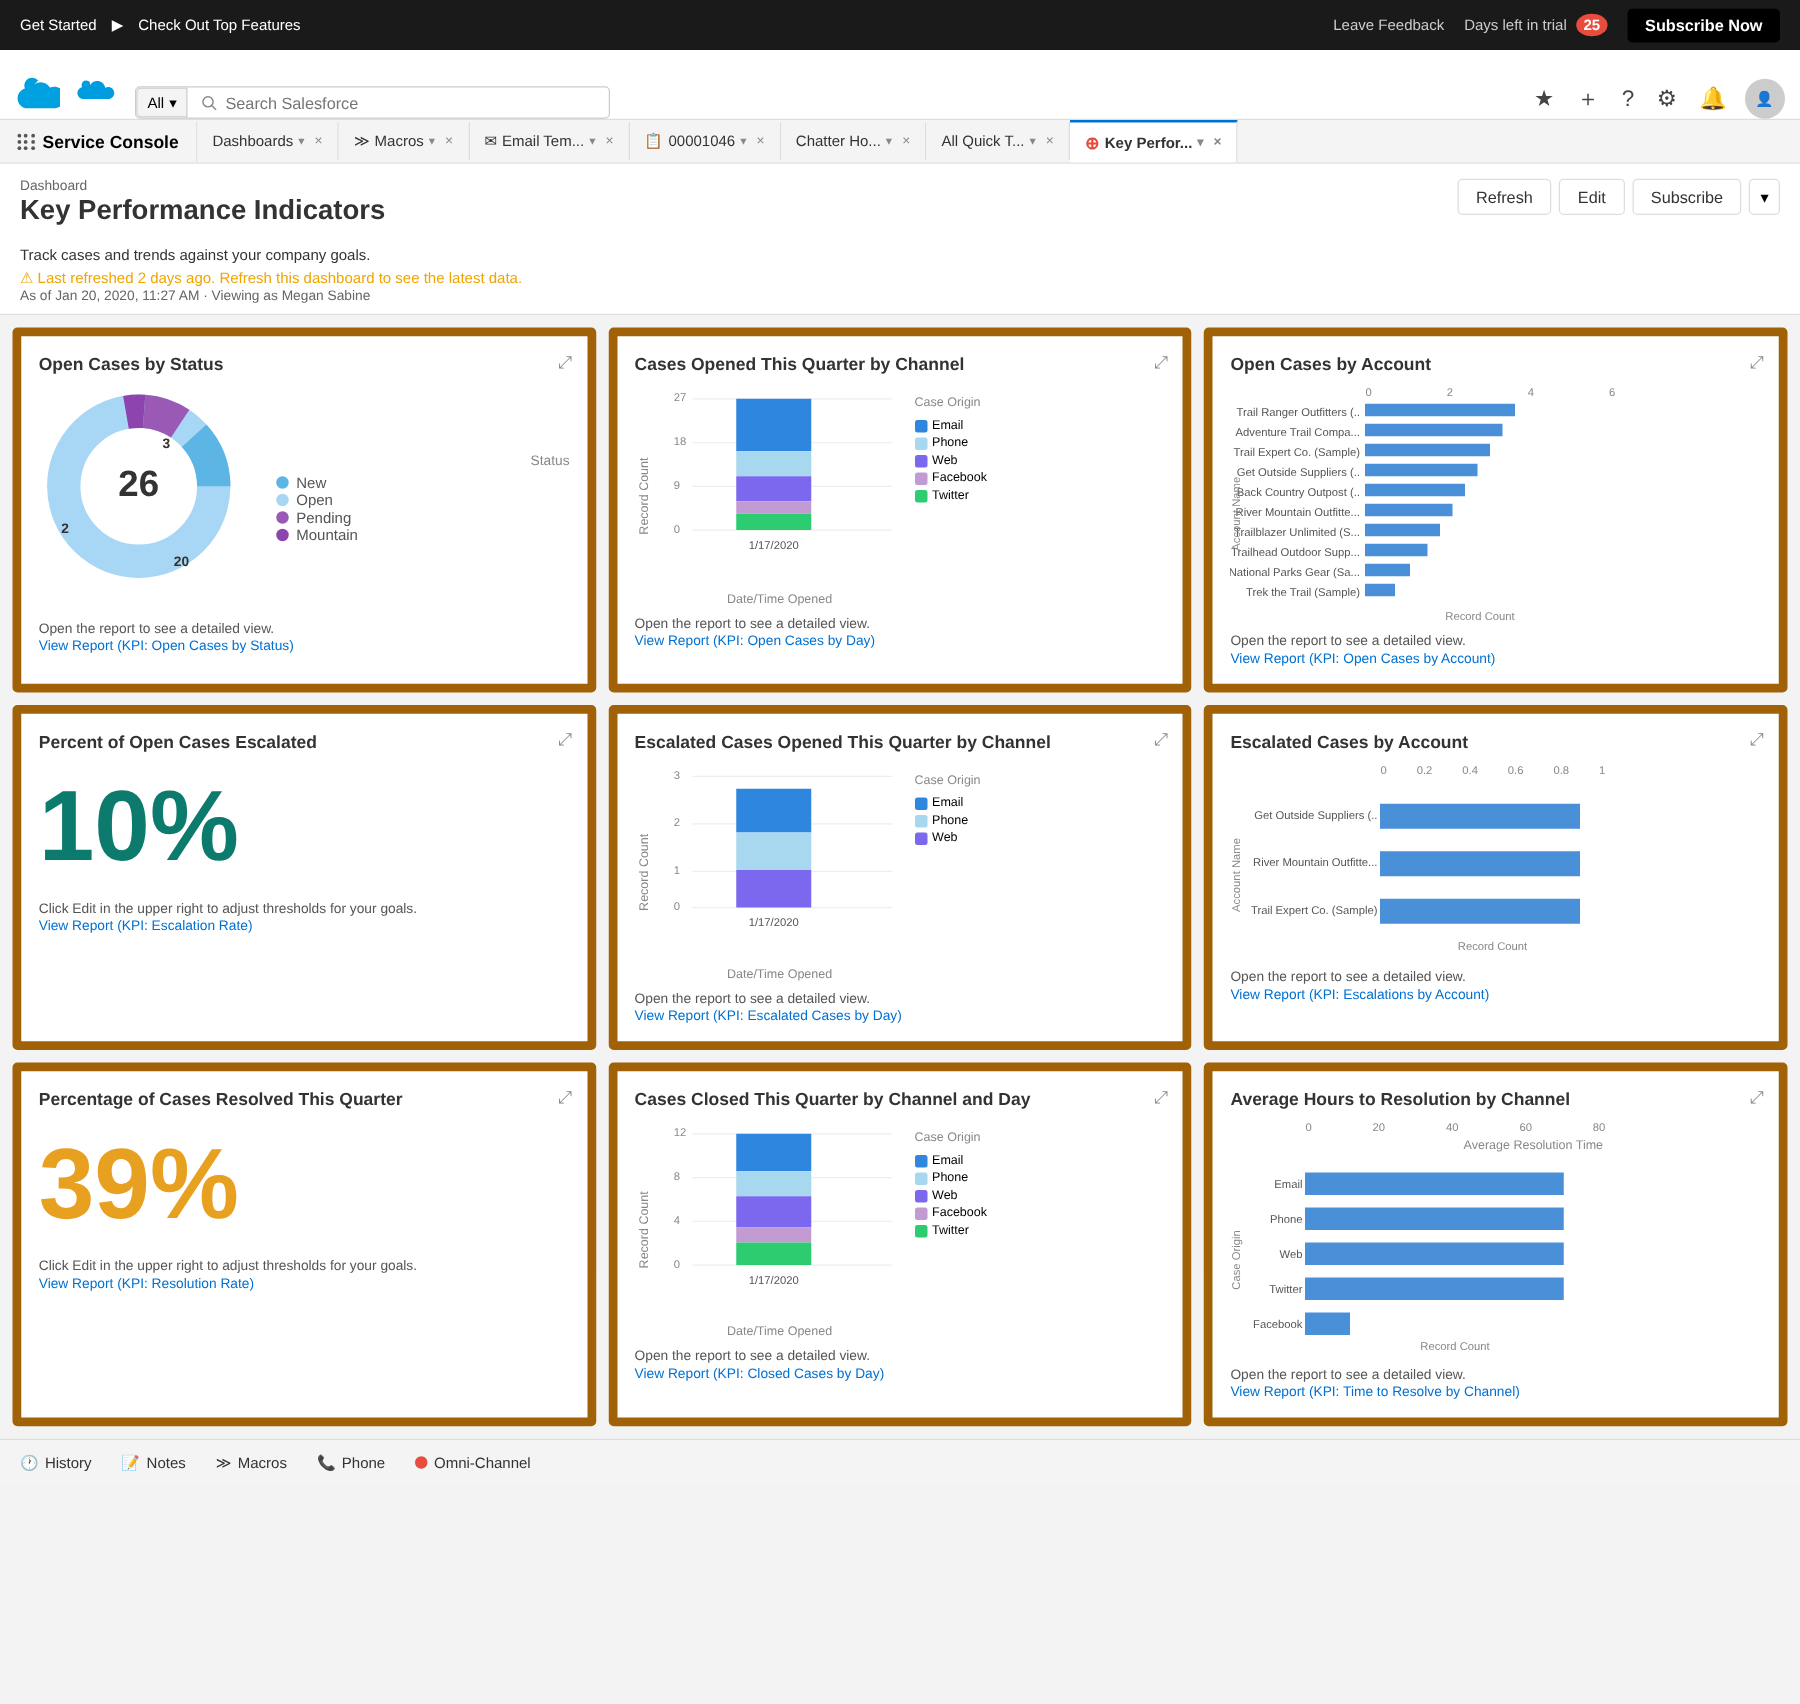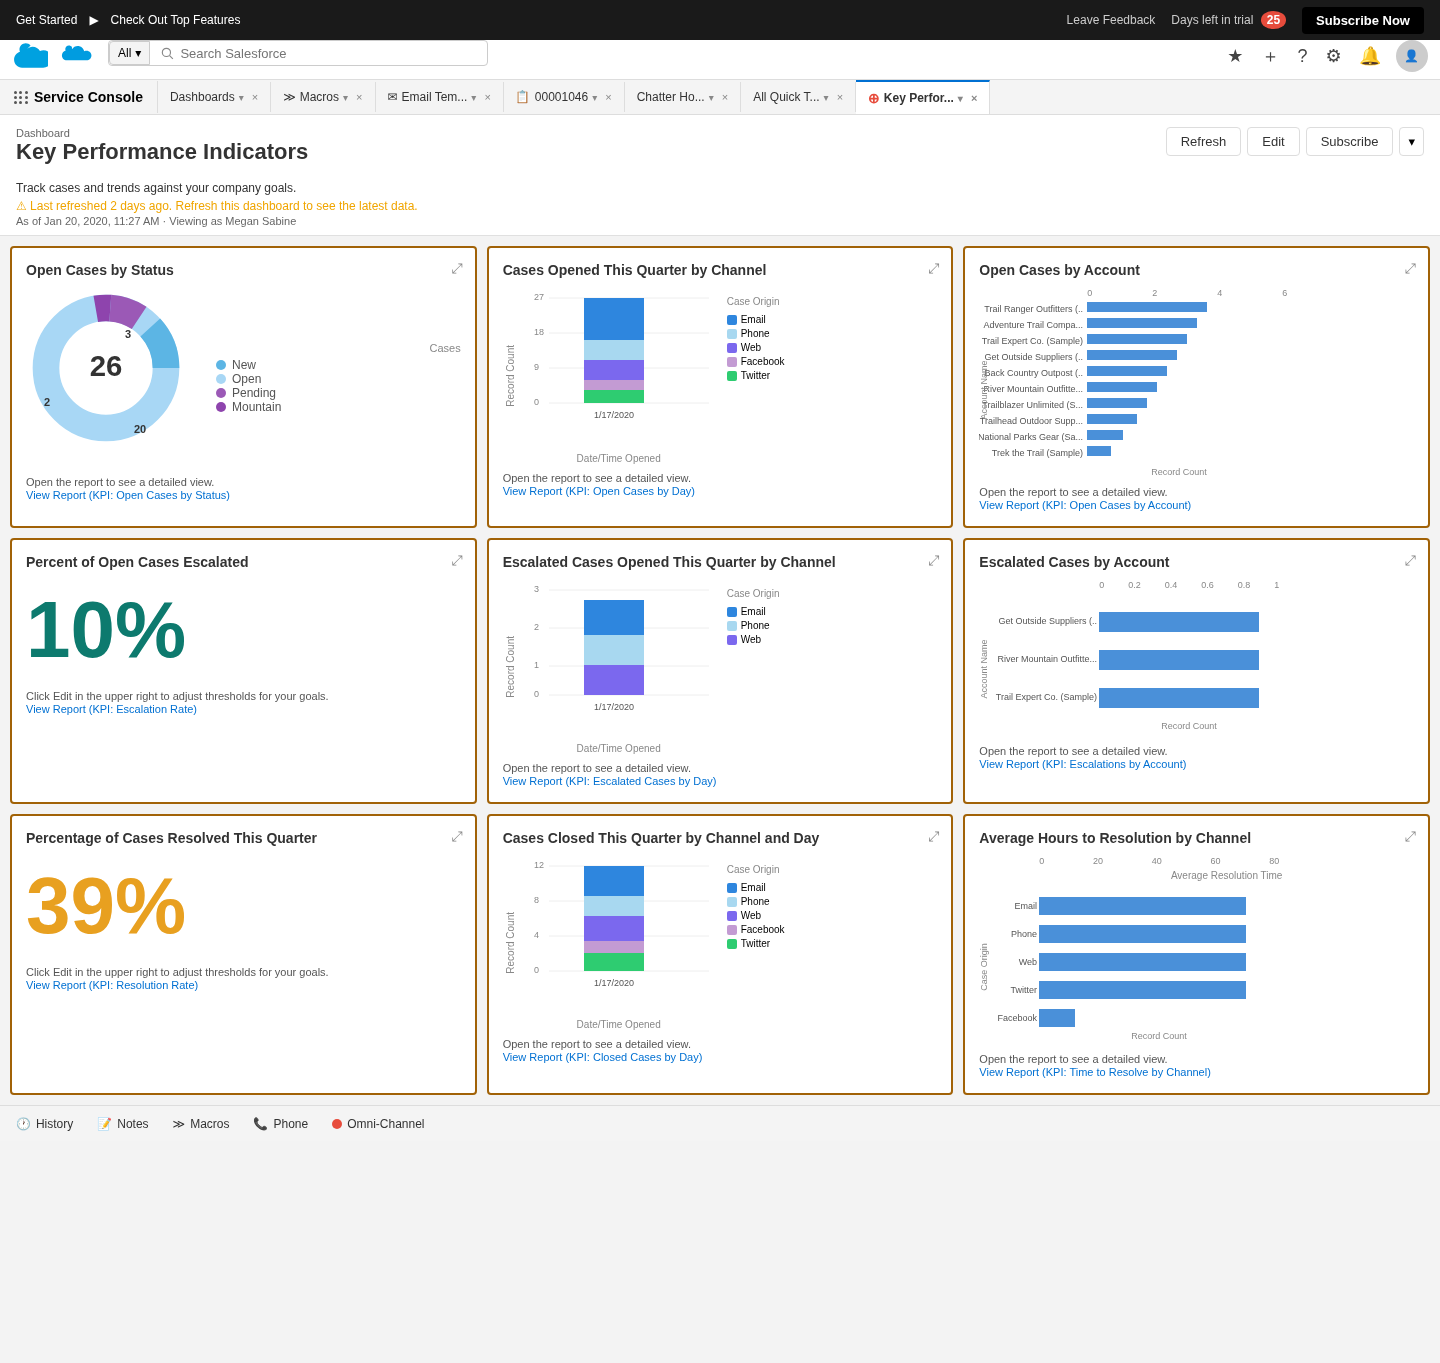--- a/index.html
+++ b/index.html
@@ -9,21 +9,21 @@
     .top-bar { background: #1a1a1a; color: #fff; display: flex; align-items: center; padding: 0 16px; height: 40px; justify-content: space-between; }
     .top-bar-left { display: flex; align-items: center; gap: 12px; font-size: 12px; }
     .top-bar-left span { cursor: pointer; }
     .top-bar-right { display: flex; align-items: center; gap: 16px; font-size: 12px; }
     .leave-feedback { color: #ccc; cursor: pointer; }
     .days-trial { color: #ccc; }
     .trial-badge { background: #e74c3c; color: #fff; border-radius: 50%; padding: 2px 6px; font-weight: bold; font-size: 12px; margin-left: 4px; }
     .subscribe-btn { background: #000000; color: #fff; border: none; border-radius: 4px; padding: 6px 14px; font-size: 13px; cursor: pointer; font-weight: bold; }
 
     
-    .app-header { background: #fff; display: flex; align-items: flex-start; padding: 0 12px; height: 40px; border-bottom: 1px solid #ddd; gap: 12px; }
+    .app-header { background: #fff; display: flex; align-items: flex-end; padding: 0 12px; height: 56px; border-bottom: 1px solid #ddd; gap: 12px; }
     .sf-logo { width: 36px; height: 36px; }
     .search-input { border: none; outline: none; font-size: 13px; width: 240px; }
     .all-dropdown { border: 1px solid #ccc; border-radius: 4px 0 0 4px; padding: 4px 8px; background: #f4f4f4; font-size: 12px; cursor: pointer; display: flex; align-items: center; gap: 4px; }
     .header-icons { margin-left: auto; display: flex; align-items: center; gap: 10px; }
     .header-icon-btn { background: none; border: none; cursor: pointer; font-size: 18px; color: #444; padding: 4px; }
 
     
     .nav-tabs { background: #f4f4f4; display: flex; align-items: center; border-bottom: 1px solid #ddd; overflow-x: auto; padding-left: 0; }
     .nav-tab { display: flex; align-items: center; padding: 8px 12px; font-size: 12px; cursor: pointer; border-right: 1px solid #ddd; gap: 4px; white-space: nowrap; background: #f4f4f4; color: #333; }
     .nav-tab.active { background: #fff; border-top: 2px solid #0070d2; font-weight: 600; }
@@ -38,21 +38,21 @@
     .dashboard-title { font-size: 22px; font-weight: bold; color: #333; }
     .dashboard-desc { font-size: 12px; color: #333; margin-top: 16px; }
     .dashboard-warning { color: #f0a500; font-size: 12px; margin-top: 4px; display: flex; align-items: center; gap: 4px; }
     .dashboard-date { font-size: 11px; color: #666; margin-top: 2px; }
     .dashboard-actions { display: flex; gap: 6px; align-items: center; }
     .action-btn { border: 1px solid #ddd; background: #fff; border-radius: 4px; padding: 6px 14px; font-size: 13px; cursor: pointer; color: #333; }
     .action-btn-dropdown { border: 1px solid #ddd; background: #fff; border-radius: 4px; padding: 6px 8px; font-size: 13px; cursor: pointer; }
 
     
     .widget-grid { display: grid; grid-template-columns: 1fr 1fr 1fr; gap: 10px; padding: 10px; }
-    .widget { background: #fff; border: 2px solid #a16207; border-radius: 4px; padding: 14px; position: relative; }
+    .widget { background: #fff; border: 7px solid #a16207; border-radius: 4px; padding: 14px; position: relative; }
     .widget-title { font-size: 14px; font-weight: 600; color: #333; margin-bottom: 10px; }
     .widget-expand { position: absolute; top: 12px; right: 12px; color: #888; cursor: pointer; font-size: 14px; }
     .widget-footer { margin-top: 8px; font-size: 11px; color: #555; }
     .widget-link { color: #0070d2; font-size: 11px; cursor: pointer; text-decoration: none; margin-top: 48px; }
 
     
     .donut-container { display: flex; align-items: center; justify-content: space-between; }
     .donut-svg-wrap { position: relative; width: 180px; height: 180px; flex-shrink: 0; }
     .legend-item { display: flex; align-items: center; gap: 6px; justify-content: space-between; min-width: 100px; }
     .legend-dot { width: 10px; height: 10px; border-radius: 50%; flex-shrink: 0; }
@@ -216,21 +216,21 @@
           <circle cx="60" cy="60" r="45" fill="none" stroke="#9b59b6" stroke-width="20" stroke-dasharray="23 260" stroke-dashoffset="-215"></circle>
           <circle cx="60" cy="60" r="45" fill="none" stroke="#8e44ad" stroke-width="20" stroke-dasharray="11 272" stroke-dashoffset="-204"></circle>
           <text x="60" y="66" text-anchor="middle" font-size="22" font-weight="bold" fill="#333">26</text>
         </svg>
         
         <div style="position:absolute;top:22%;left:55%;font-size:11px;font-weight:bold;color:#333;">3</div>
         <div style="position:absolute;top:60%;left:10%;font-size:11px;font-weight:bold;color:#333;">2</div>
         <div style="position:absolute;top:75%;left:60%;font-size:11px;font-weight:bold;color:#333;">20</div>
       </div>
       <div style="flex:1;padding-left:10px;">
-        <div class="legend-header">Cases</div>
+        <div class="legend-header">Status</div>
         <div class="legend-item">
           <span class="legend-dot" style="background:#5cb5e4;"></span>
           <span class="legend-label">New</span>
         </div>
         <div class="legend-item">
           <span class="legend-dot" style="background:#a8d7f5;"></span>
           <span class="legend-label">Open</span>
         </div>
         <div class="legend-item">
           <span class="legend-dot" style="background:#9b59b6;"></span>

